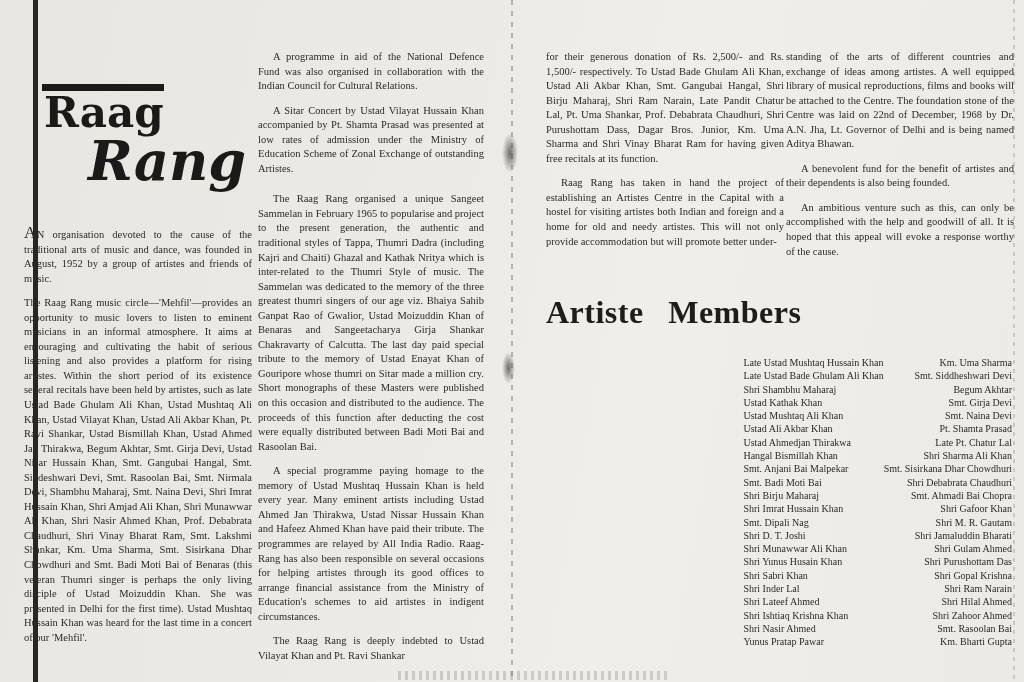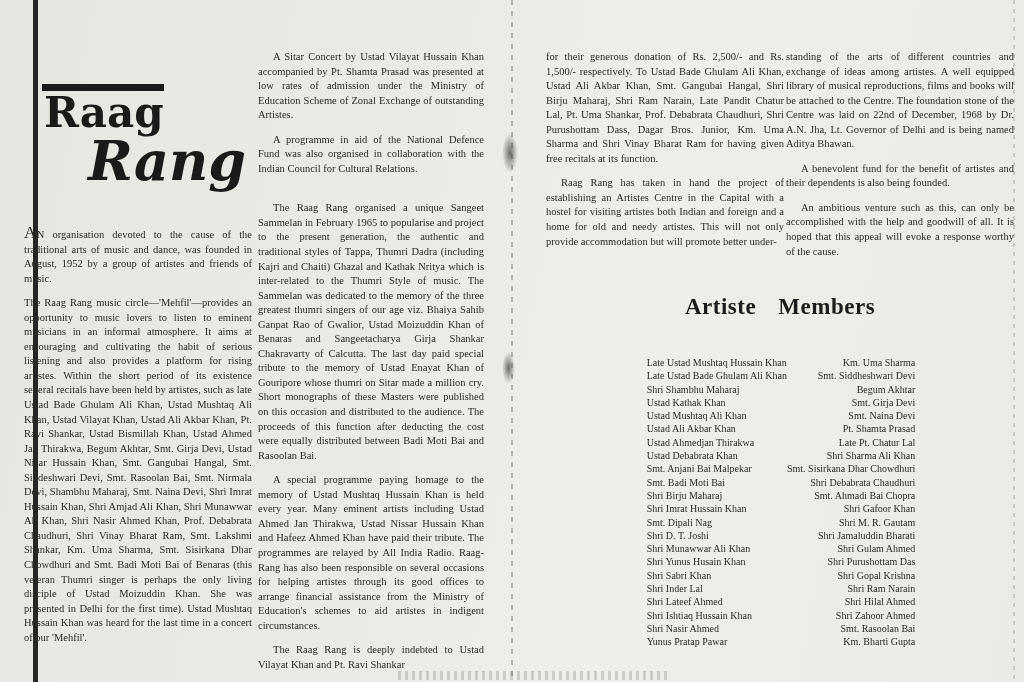--- a/index.html
+++ b/index.html
@@ -21,36 +21,36 @@
   .smudge.s2{left:502px;top:352px;width:13px;height:32px;}
   .right-edge{position:absolute;left:1013px;top:0;width:2px;height:682px;
     background:repeating-linear-gradient(to bottom,rgba(120,118,112,.3) 0 4px,transparent 4px 9px);}
   .bottom-noise{position:absolute;left:398px;top:671px;width:270px;height:9px;opacity:.45;
     background:repeating-linear-gradient(90deg,rgba(90,88,82,.5) 0 3px,transparent 3px 7px);filter:blur(.6px);}
 
   
   .col{position:absolute;text-align:justify;font-size:10.5px;line-height:14.55px;}
   .col p{margin:0 0 10px 0;text-indent:15px;}
   .col p.cont{text-indent:0;}
-  .col p.gap-top{margin-top:25px;}
+  .col p.gap-top{margin-top:16px;}
   .col p.opening{text-indent:0;}
   .col p.opening::first-letter{font-size:17px;letter-spacing:.5px;}
   #col1{left:24px;top:226px;width:228px;}
   #col2{left:258px;top:50px;width:226px;}
   #col3{left:546px;top:50px;width:238px;}
   #col4{left:786px;top:50px;width:228px;}
 
   .logo{position:absolute;left:36px;top:80px;width:212px;height:112px;}
 
   .members-heading{
     position:absolute;left:546px;top:294px;width:468px;
-    text-align:center;font-size:23px;font-weight:bold;
+    font-size:32px;font-weight:bold;
     letter-spacing:.5px;word-spacing:16px;color:#1e1d1b;
   }
-  .members{position:absolute;left:550px;top:356px;width:462px;display:flex;justify-content:center;}
+  .members{position:absolute;left:550px;top:356px;width:462px;display:flex;justify-content:flex-end;}
   .members-col{font-size:10px;line-height:13.3px;white-space:nowrap;}
   .members-col.right{text-align:right;}
 </style>
 </head>
 <body>
 
 <div class="spread">
 
   <div class="left-edge"></div>
   <div class="spine-line"></div>
@@ -65,22 +65,22 @@
       <text x="8" y="47" font-family="'DejaVu Serif',serif" font-weight="bold" font-size="42" fill="#1b1a18">Raag</text>
       <text x="52" y="100" font-family="'DejaVu Serif',serif" font-weight="bold" font-style="italic" font-size="54" fill="#1b1a18">Rang</text>
     </svg>
 
     <div id="col1" class="col">
       <p class="opening">AN organisation devoted to the cause of the traditional arts of music and dance, was founded in August, 1952 by a group of artistes and friends of music.</p>
       <p class="cont">The Raag Rang music circle—'Mehfil'—provides an opportunity to music lovers to listen to eminent musicians in an informal atmosphere. It aims at encouraging and cultivating the habit of serious listening and also provides a platform for rising artistes. Within the short period of its existence several recitals have been held by artistes, such as late Ustad Bade Ghulam Ali Khan, Ustad Mushtaq Ali Khan, Ustad Vilayat Khan, Ustad Ali Akbar Khan, Pt. Ravi Shankar, Ustad Bismillah Khan, Ustad Ahmed Jan Thirakwa, Begum Akhtar, Smt. Girja Devi, Ustad Nisar Hussain Khan, Smt. Gangubai Hangal, Smt. Siddeshwari Devi, Smt. Rasoolan Bai, Smt. Nirmala Devi, Shambhu Maharaj, Smt. Naina Devi, Shri Imrat Hussain Khan, Shri Amjad Ali Khan, Shri Munawwar Ali Khan, Shri Nasir Ahmed Khan, Prof. Debabrata Chaudhuri, Shri Vinay Bharat Ram, Smt. Lakshmi Shankar, Km. Uma Sharma, Smt. Sisirkana Dhar Chowdhuri and Smt. Badi Moti Bai of Benaras (this veteran Thumri singer is perhaps the only living disciple of Ustad Moizuddin Khan. She was presented in Delhi for the first time). Ustad Mushtaq Hussain Khan was heard for the last time in a concert of our 'Mehfil'.</p>
     </div>
 
     <div id="col2" class="col">
+      <p>A programme in aid of the National Defence Fund was also organised in collaboration with the Indian Council for Cultural Relations.</p>
       <p>A Sitar Concert by Ustad Vilayat Hussain Khan accompanied by Pt. Shamta Prasad was presented at low rates of admission under the Ministry of Education Scheme of Zonal Exchange of outstanding Artistes.</p>
-      <p>A programme in aid of the National Defence Fund was also organised in collaboration with the Indian Council for Cultural Relations.</p>
       <p class="gap-top">The Raag Rang organised a unique Sangeet Sammelan in February 1965 to popularise and project to the present generation, the authentic and traditional styles of Tappa, Thumri Dadra (including Kajri and Chaiti) Ghazal and Kathak Nritya which is inter-related to the Thumri Style of music. The Sammelan was dedicated to the memory of the three greatest thumri singers of our age viz. Bhaiya Sahib Ganpat Rao of Gwalior, Ustad Moizuddin Khan of Benaras and Sangeetacharya Girja Shankar Chakravarty of Calcutta. The last day paid special tribute to the memory of Ustad Enayat Khan of Gouripore whose thumri on Sitar made a million cry. Short monographs of these Masters were published on this occasion and distributed to the audience. The proceeds of this function after deducting the cost were equally distributed between Badi Moti Bai and Rasoolan Bai.</p>
       <p>A special programme paying homage to the memory of Ustad Mushtaq Hussain Khan is held every year. Many eminent artists including Ustad Ahmed Jan Thirakwa, Ustad Nissar Hussain Khan and Hafeez Ahmed Khan have paid their tribute. The programmes are relayed by All India Radio. Raag-Rang has also been responsible on several occasions for helping artistes through its good offices to arrange financial assistance from the Ministry of Education's schemes to aid artistes in indigent circumstances.</p>
       <p>The Raag Rang is deeply indebted to Ustad Vilayat Khan and Pt. Ravi Shankar</p>
     </div>
   </div>
 
   <div>
     <div id="col3" class="col">
       <p class="cont">for their generous donation of Rs. 2,500/- and Rs. 1,500/- respectively. To Ustad Bade Ghulam Ali Khan, Ustad Ali Akbar Khan, Smt. Gangubai Hangal, Shri Birju Maharaj, Shri Ram Narain, Late Pandit Chatur Lal, Pt. Uma Shankar, Prof. Debabrata Chaudhuri, Shri Purushottam Dass, Dagar Bros. Junior, Km. Uma Sharma and Shri Vinay Bharat Ram for having given free recitals at its function.</p>
       <p>Raag Rang has taken in hand the project of establishing an Artistes Centre in the Capital with a hostel for visiting artistes both Indian and foreign and a home for old and needy artistes. This will not only provide accommodation but will promote better under-</p>
@@ -96,33 +96,33 @@
 
     <div class="members">
       <div class="members-col">
           <div>Late Ustad Mushtaq Hussain Khan</div>
           <div>Late Ustad Bade Ghulam Ali Khan</div>
           <div>Shri Shambhu Maharaj</div>
           <div>Ustad Kathak Khan</div>
           <div>Ustad Mushtaq Ali Khan</div>
           <div>Ustad Ali Akbar Khan</div>
           <div>Ustad Ahmedjan Thirakwa</div>
-          <div>Ustad Debabrata Khan</div>
+          <div>Hangal Bismillah Khan</div>
           <div>Smt. Anjani Bai Malpekar</div>
           <div>Smt. Badi Moti Bai</div>
           <div>Shri Birju Maharaj</div>
           <div>Shri Imrat Hussain Khan</div>
           <div>Smt. Dipali Nag</div>
           <div>Shri D. T. Joshi</div>
           <div>Shri Munawwar Ali Khan</div>
           <div>Shri Yunus Husain Khan</div>
           <div>Shri Sabri Khan</div>
           <div>Shri Inder Lal</div>
           <div>Shri Lateef Ahmed</div>
-          <div>Shri Ishtiaq Hussain Khan</div>
+          <div>Shri Ishtiaq Krishna Khan</div>
           <div>Shri Nasir Ahmed</div>
           <div>Yunus Pratap Pawar</div>
         </div>
       <div class="members-col right">
           <div>Km. Uma Sharma</div>
           <div>Smt. Siddheshwari Devi</div>
           <div>Begum Akhtar</div>
           <div>Smt. Girja Devi</div>
           <div>Smt. Naina Devi</div>
           <div>Pt. Shamta Prasad</div>

